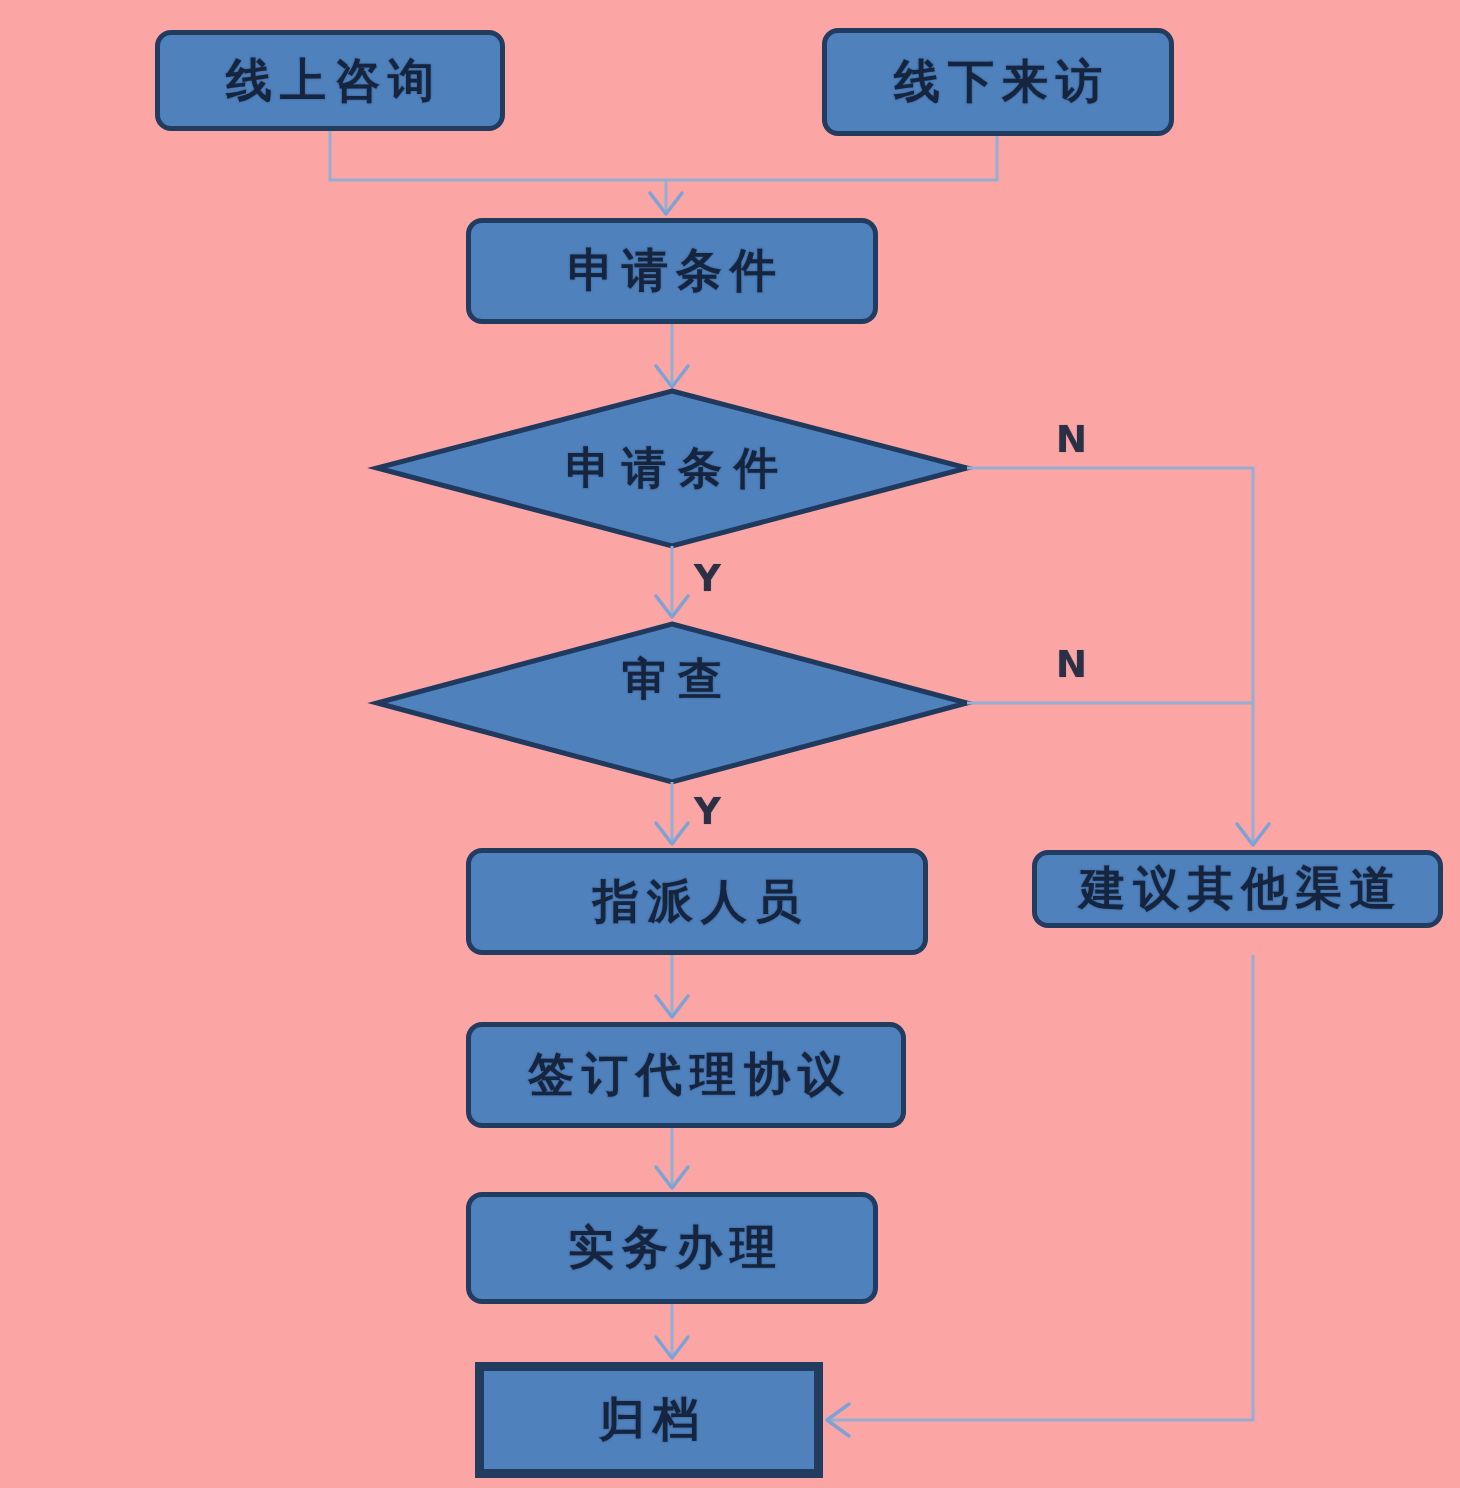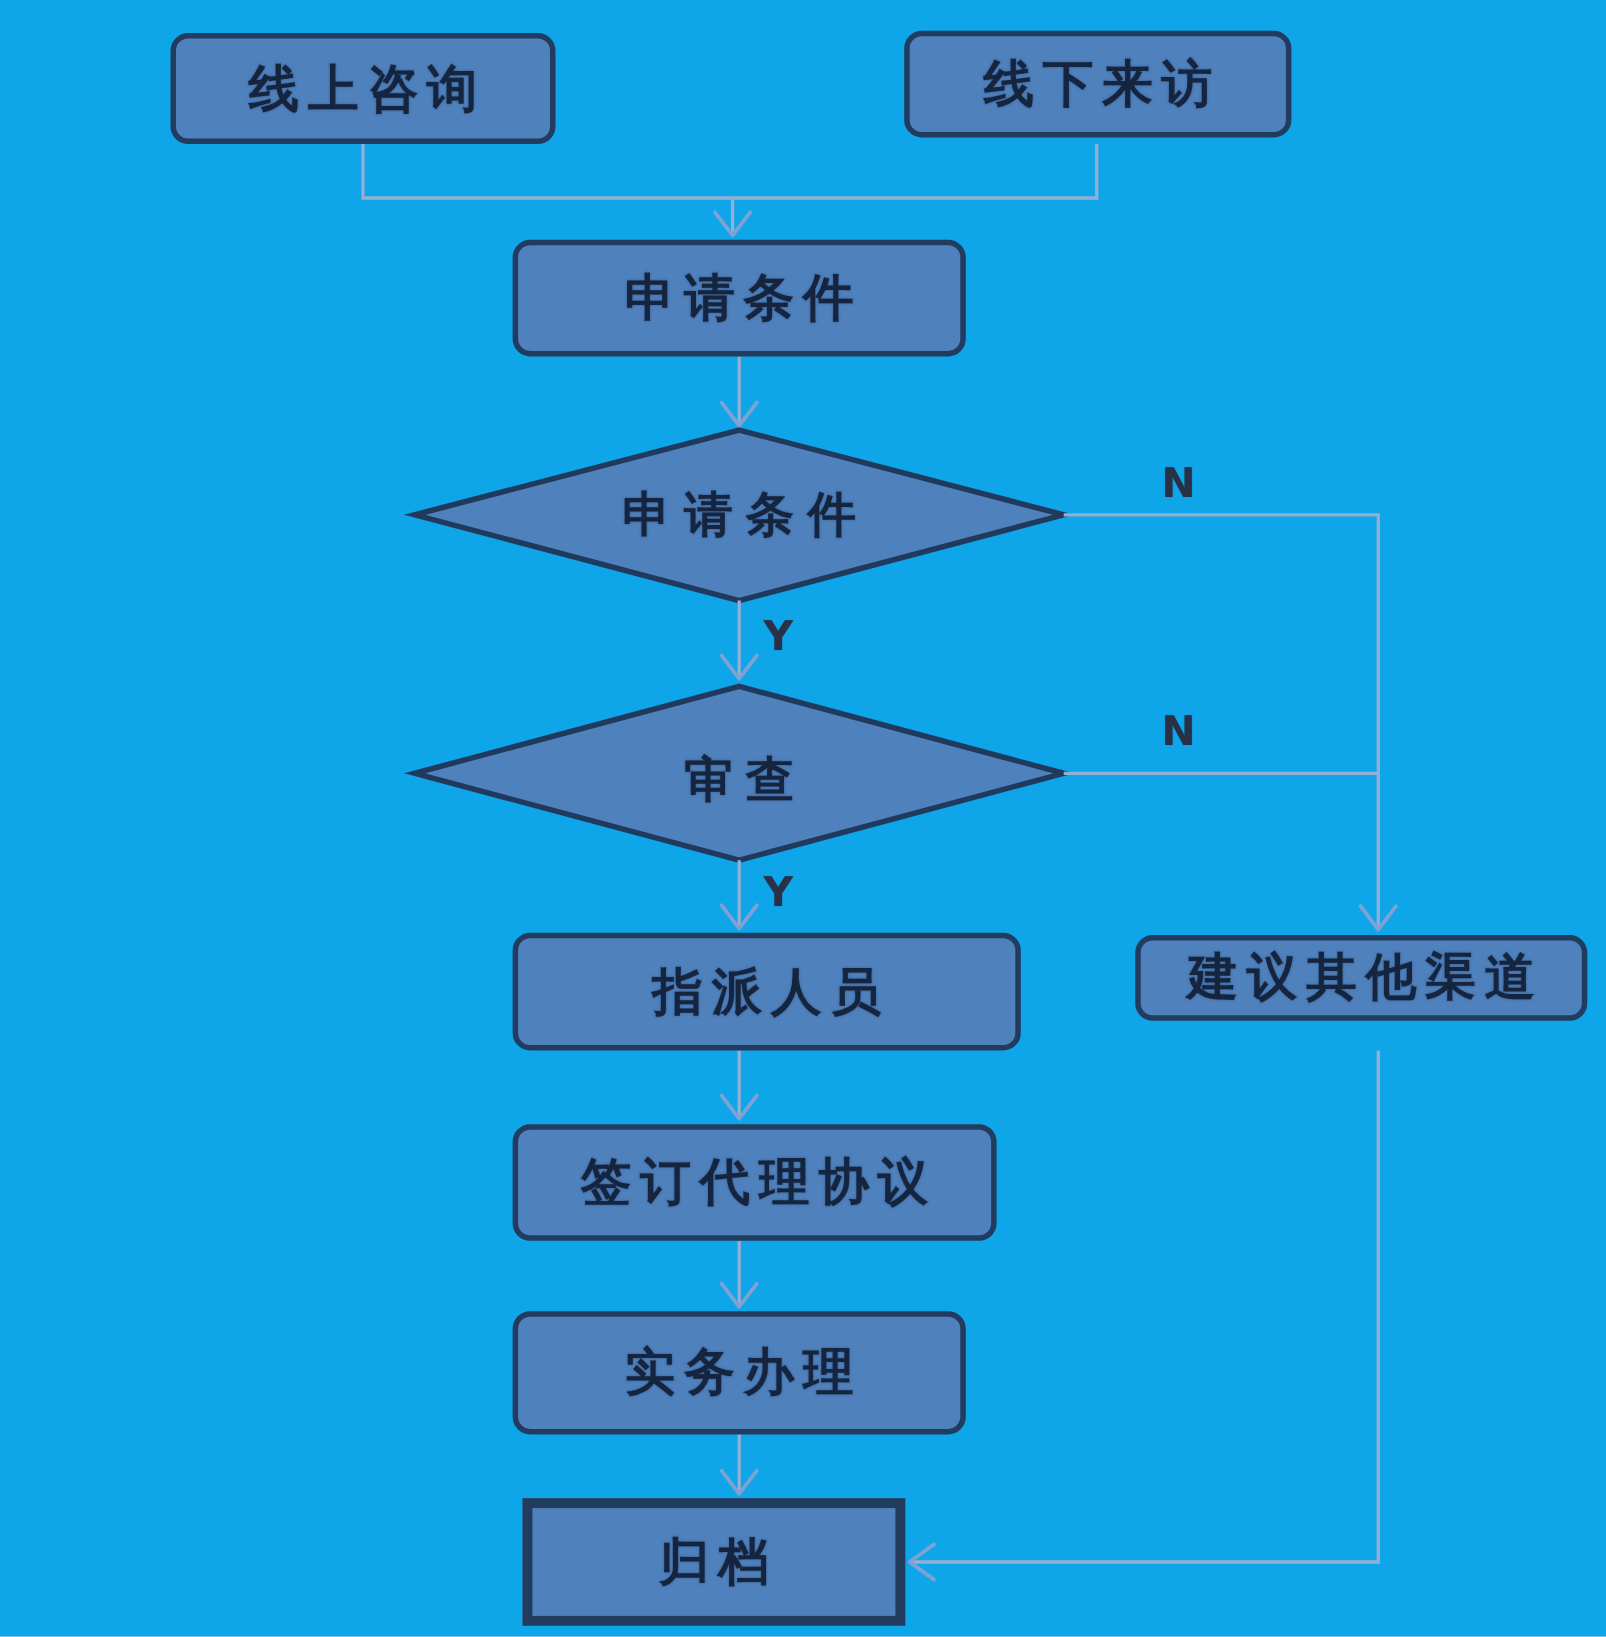--- a/index.html
+++ b/index.html
@@ -1,19 +1,19 @@
 <!DOCTYPE html>
 <html><head>
 <meta charset="utf-8">
 <style>
   html,body{margin:0;padding:0;background:#ffffff;}
   .stage{
     position:relative;
     width:1460px;height:1488px;
-    background:#0ea5e9;
+    background:#fca5a5;
     overflow:hidden;
     font-family:"DejaVu Sans","Liberation Sans",sans-serif;
     filter:blur(0.55px);
   }
   .stage svg{position:absolute;left:0;top:0;}
   .edge{stroke:#94aed4;stroke-width:3;fill:none;}
   .arrowhead{stroke:#7da2d4;stroke-width:3.5;fill:none;stroke-linecap:round;stroke-linejoin:round;}
   .diamond{fill:#4f81bd;stroke:#203a5e;stroke-width:5;stroke-linejoin:miter;}
   .node{
     position:absolute;
@@ -80,37 +80,37 @@
 
     <line class="edge" x1="672" y1="1298" x2="672" y2="1355"></line>
     <polyline class="arrowhead" points="656,1337 672,1358 688,1337"></polyline>
 
     <polyline class="edge" points="1253,955 1253,1420 830,1420"></polyline>
     <polyline class="arrowhead" points="849,1404 827,1420 849,1436"></polyline>
   </svg>
 
   <div class="node" style="left:155px;top:30px;width:350px;height:101px;">线上咨询</div>
 
-  <div class="node" style="left:822px;top:28px;width:352px;height:97px;">线下来访</div>
+  <div class="node" style="left:822px;top:28px;width:352px;height:108px;">线下来访</div>
 
   <div class="node" style="left:466px;top:218px;width:412px;height:106px;">申请条件</div>
 
   <div class="node" style="left:466px;top:848px;width:462px;height:107px;">指派人员</div>
 
   <div class="node" style="left:466px;top:1022px;width:440px;height:106px;">签订代理协议</div>
 
   <div class="node" style="left:466px;top:1192px;width:412px;height:112px;">实务办理</div>
 
   <div class="node sharp" style="left:475px;top:1362px;width:348px;height:116px;">归档</div>
 
   <div class="node" style="left:1032px;top:850px;width:411px;height:78px;">建议其他渠道</div>
 
   <div class="diamond-label" style="left:377px;top:391px;width:590px;height:155px;">申请条件</div>
 
-  <div class="diamond-label" style="left:377px;top:630px;width:590px;height:158px;">审查</div>
+  <div class="diamond-label" style="left:377px;top:600px;width:590px;height:158px;">审查</div>
 
   <div class="branch-label" style="left:694px;top:557px;">Y</div>
 
   <div class="branch-label" style="left:1056px;top:418px;">N</div>
 
   <div class="branch-label" style="left:694px;top:790px;">Y</div>
 
   <div class="branch-label" style="left:1056px;top:643px;">N</div>
 
 </div>

